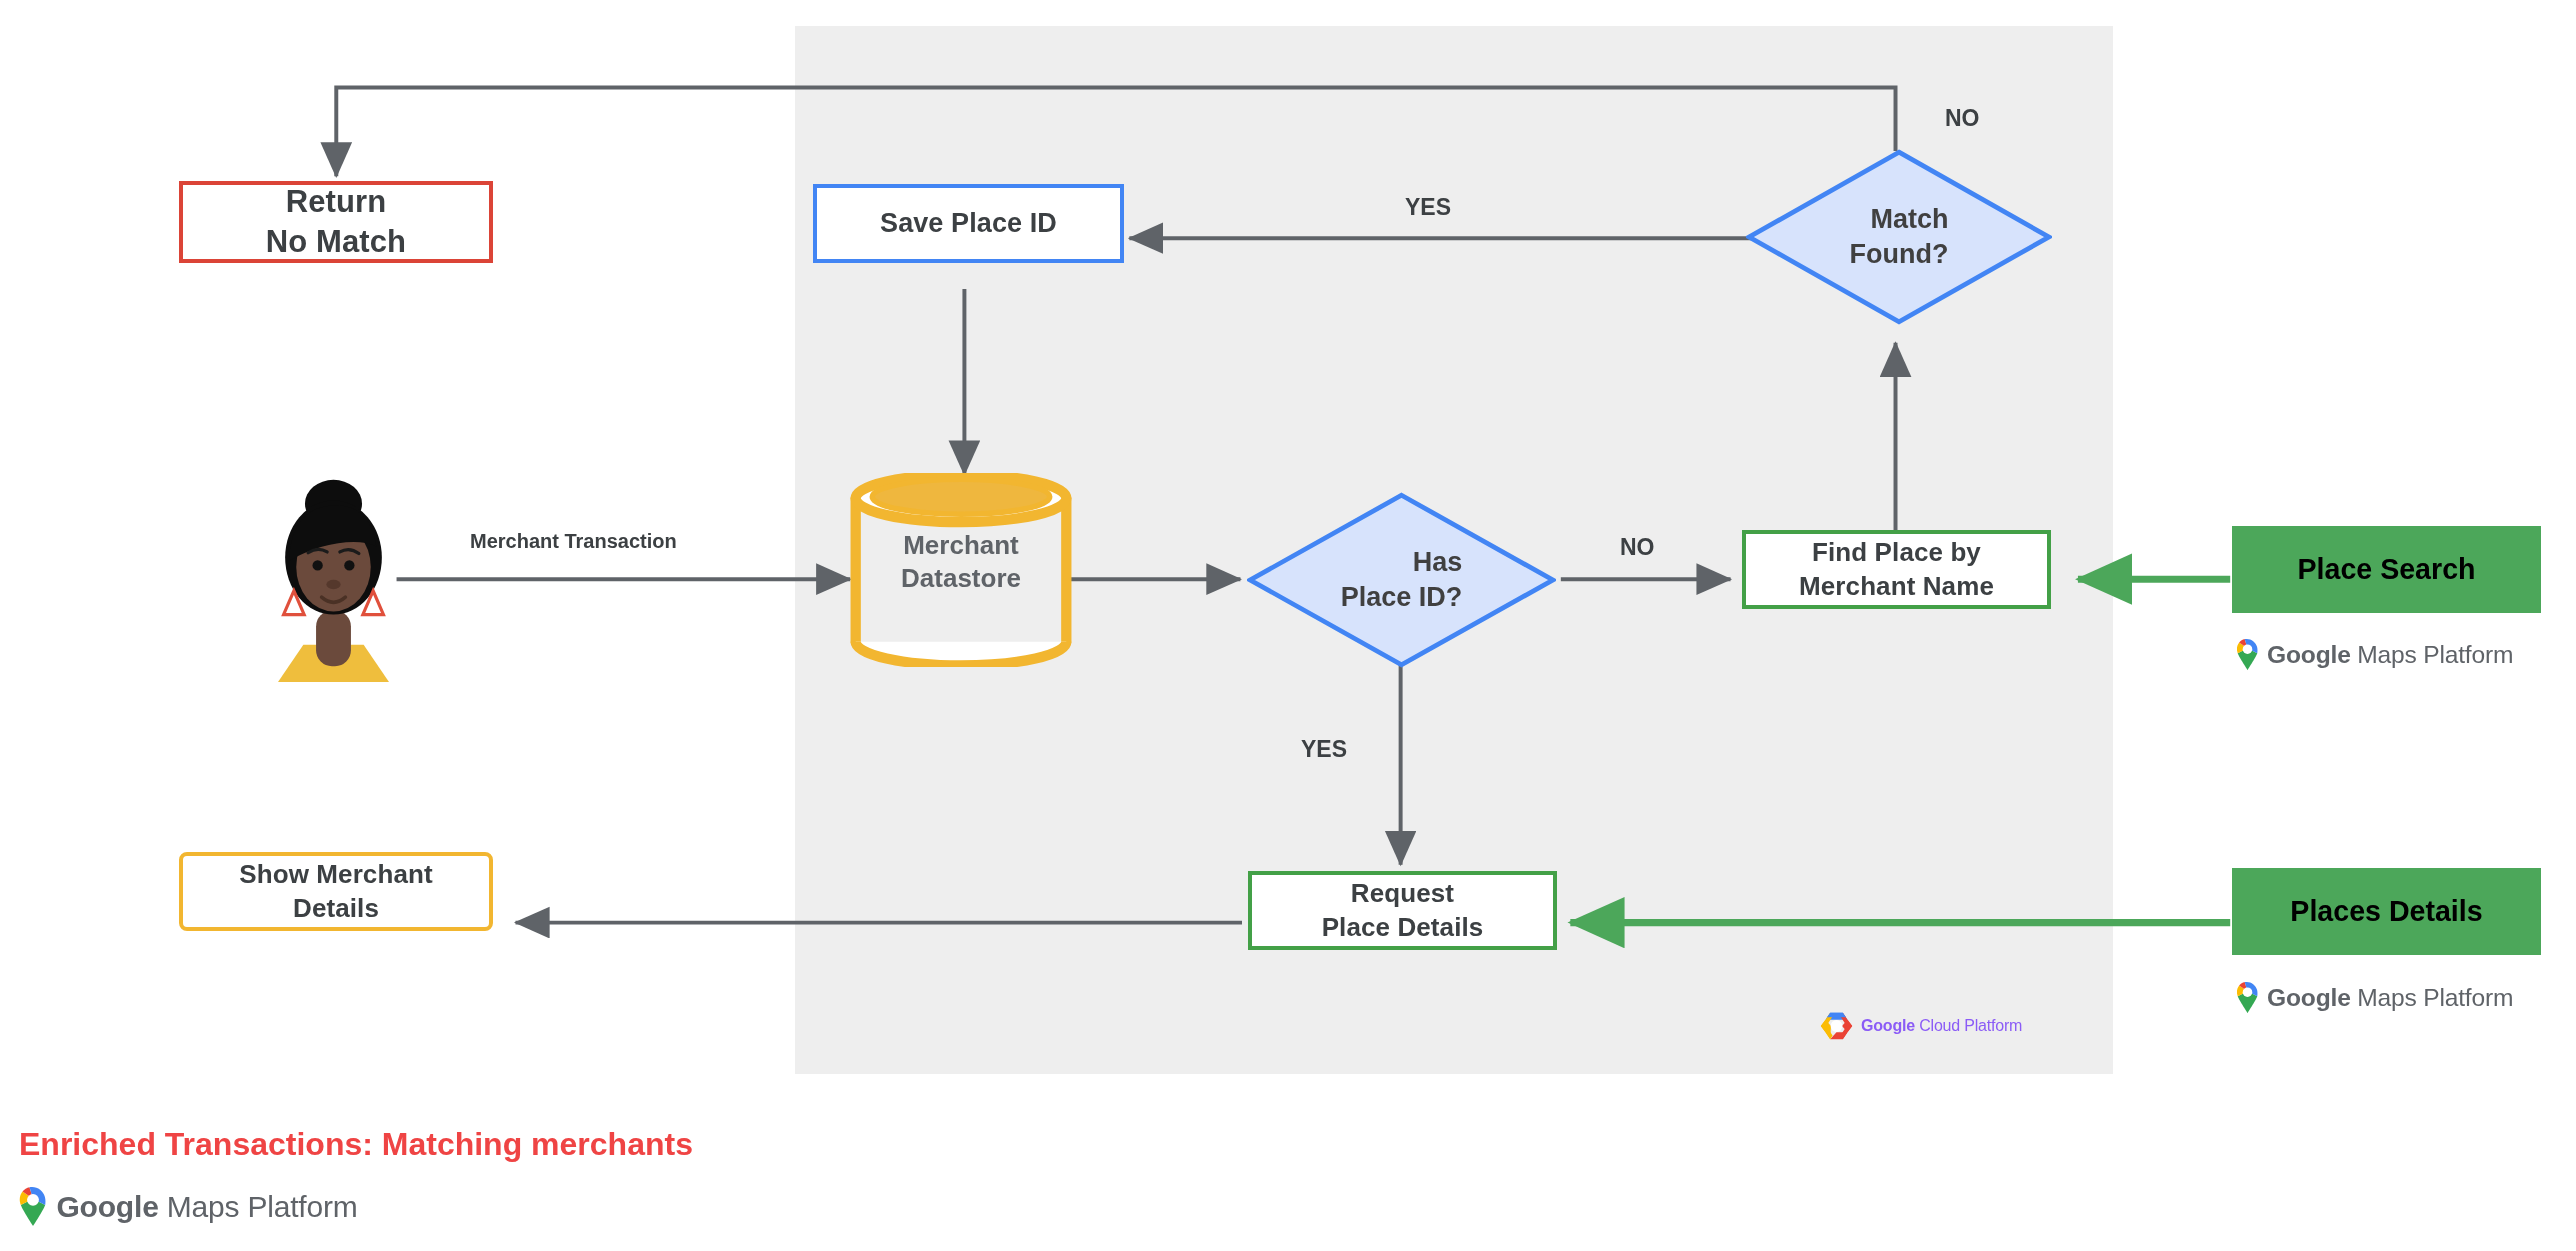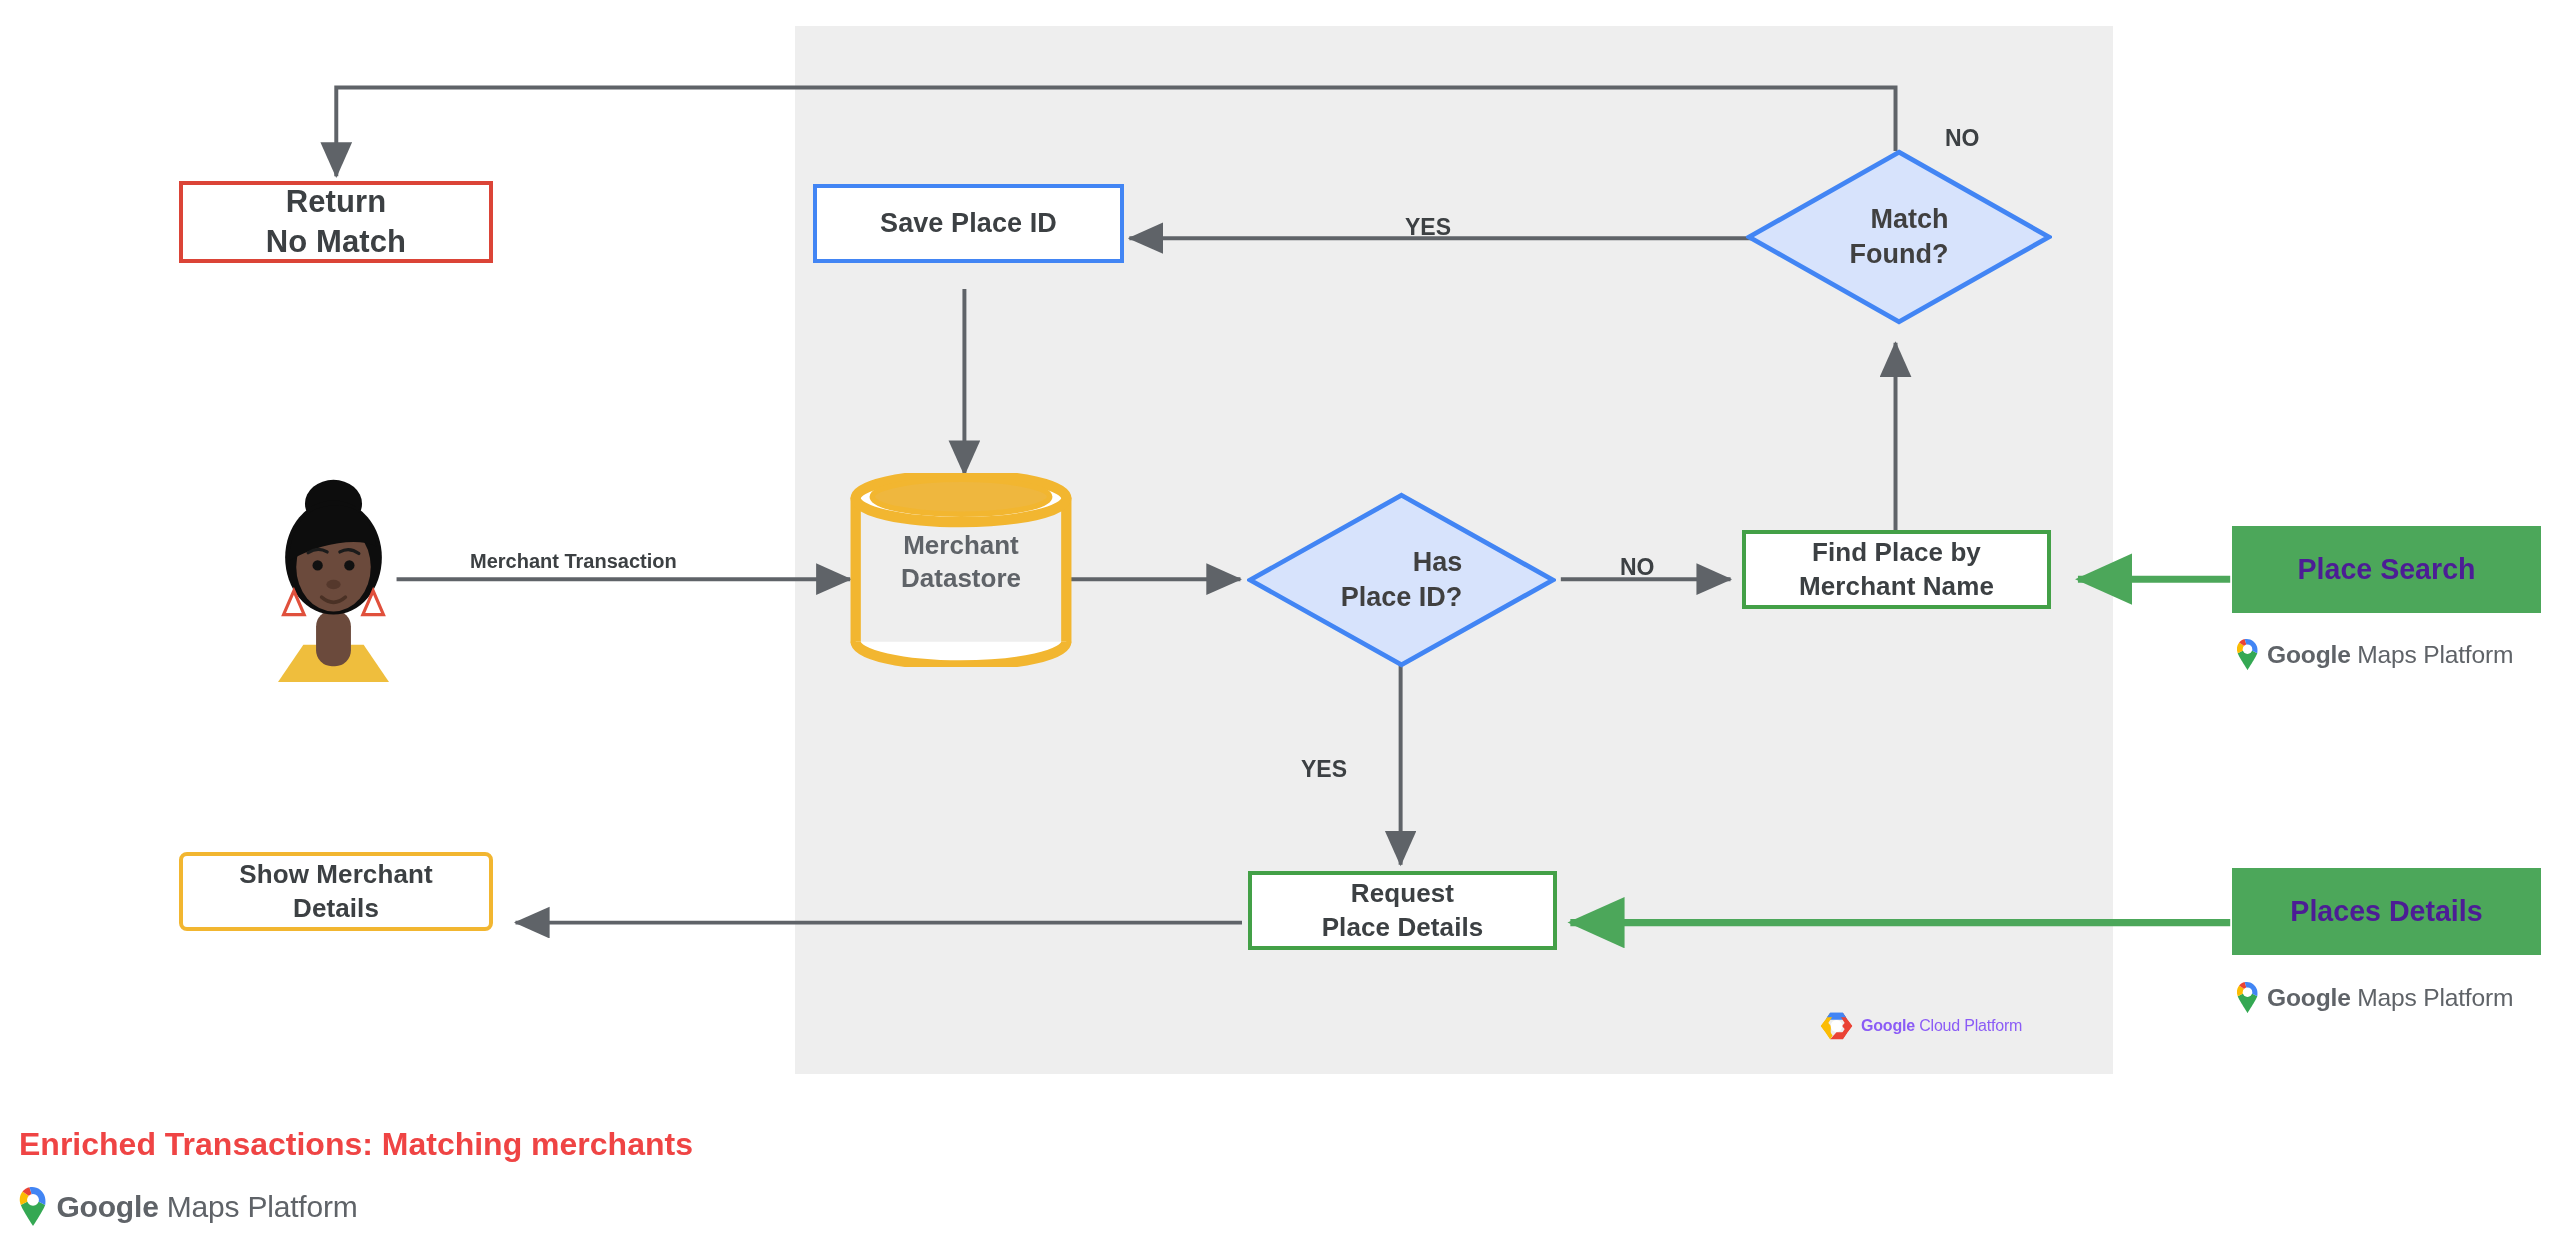--- a/index.html
+++ b/index.html
@@ -58,21 +58,21 @@
   .node-red    { border: 4.8px solid #DB4437; }
   .node-blue   { border: 4.8px solid #4285F4; }
   .node-green  { border: 4.8px solid #43A047; }
   .node-yellow { border: 4.8px solid #F2B630; }
 
   
   .chip {
     position: absolute;
     box-sizing: border-box;
     background: #4CA75A;
-    color: #4c1d95;
+    color: #000000;
     display: flex;
     align-items: center;
     justify-content: center;
     font-weight: bold;
     text-align: center;
   }
 
   
   .diamond {
     position: absolute;
@@ -107,21 +107,20 @@
     line-height: 1.26;
     white-space: pre-line;
   }
 
   
   .edge-label {
     position: absolute;
     color: #3c4043;
     font-weight: bold;
     white-space: nowrap;
-    margin-top: 20px;
   }
 
   
   .avatar { position: absolute; }
 
   
   .logo-gmp {
     position: absolute;
     display: flex;
     align-items: center;

